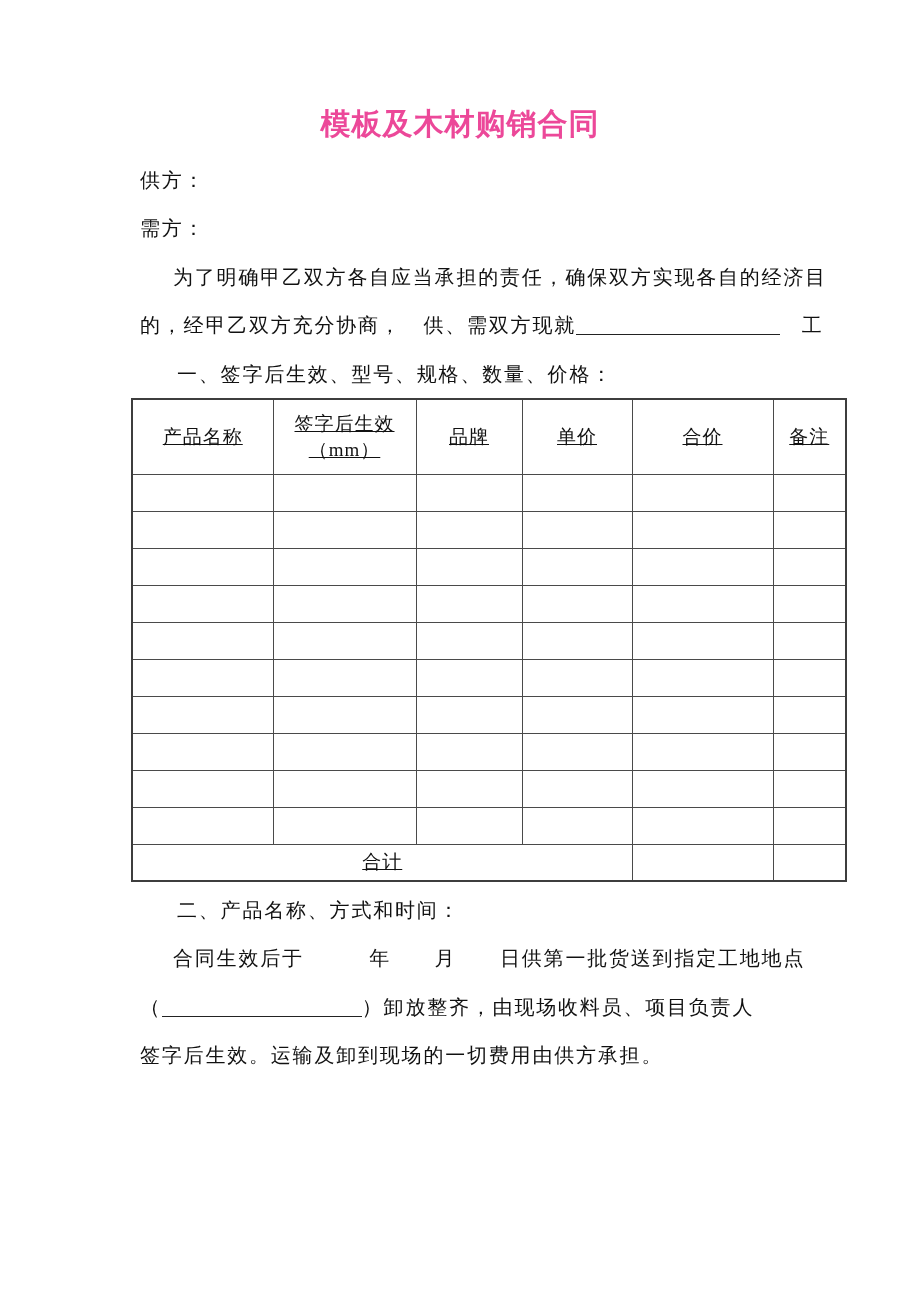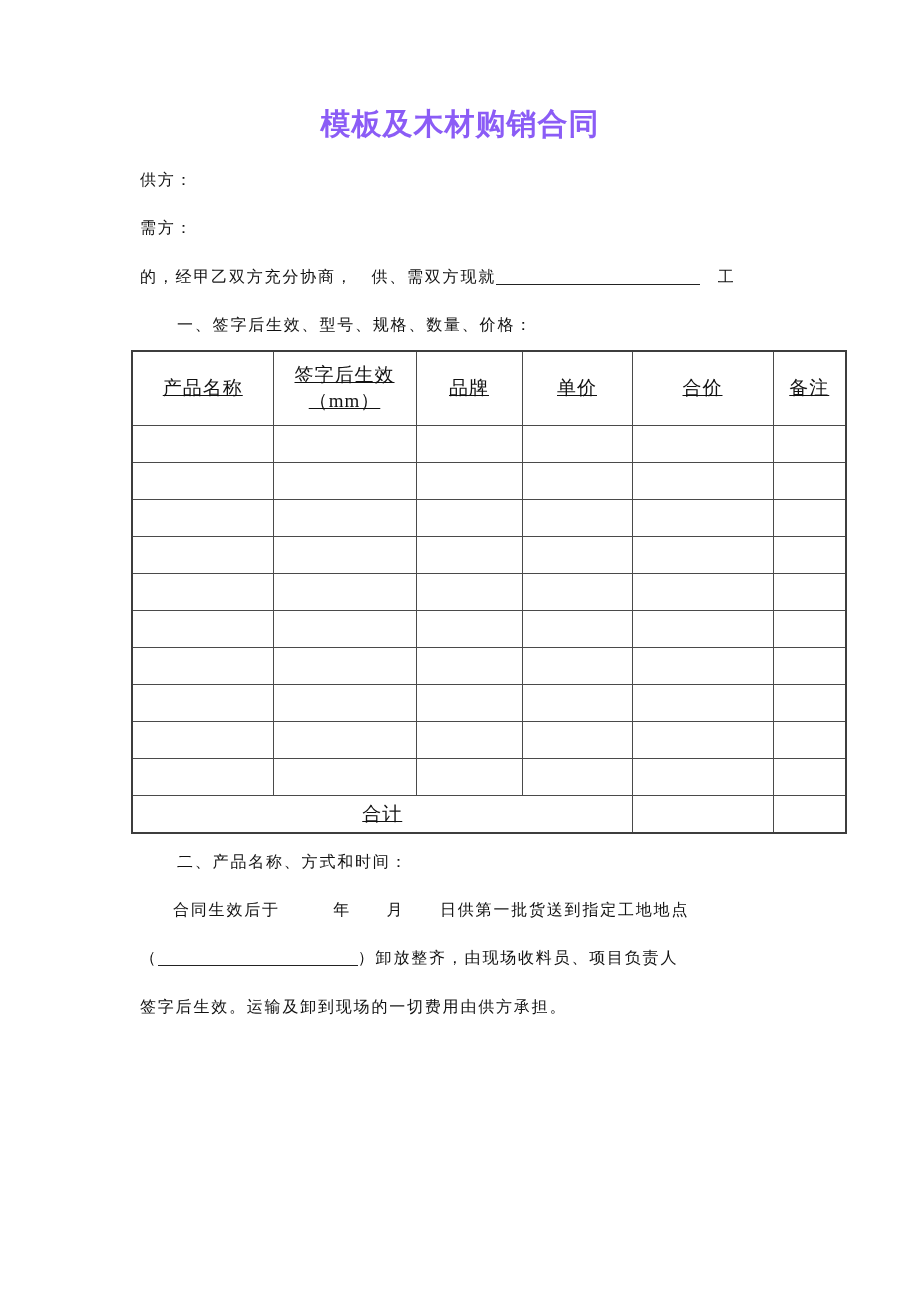--- a/index.html
+++ b/index.html
@@ -13,25 +13,25 @@
     padding:102px 75px 0 131px;
     overflow:hidden;
   }
   .title {
     margin:0 -75px 10px -131px;
     text-align:center;
     font-size:30px;
     font-weight:bold;
     line-height:44px;
     letter-spacing:1px;
-    color:#8b5cf6;
+    color:#ec4899;
   }
   .line {
     margin:0 0 0 9px;
-    font-size:16px;
+    font-size:20px;
     line-height:48.4px;
     letter-spacing:1.8px;
     white-space:nowrap;
   }
   .indent  { text-indent:33px; }
   .heading { text-indent:37px; }
   .blank {
     display:inline-block;
     height:2px;
     border-bottom:1px solid #222222;
@@ -71,20 +71,21 @@
 </head>
 <body>
 
 <div class="page">
 
   <h1 class="title">模板及木材购销合同</h1>
 
   <p class="line">供方：</p>
   <p class="line">需方：</p>
 
+  <p class="line indent">为了明确甲乙双方各自应当承担的责任，确保双方实现各自的经济目</p>
   <p class="line"><span>的，经甲乙双方充分协商，　供、需双方现就</span><span class="blank blank-project"></span><span>　工</span></p>
 
   <p class="line heading">一、签字后生效、型号、规格、数量、价格：</p>
 
   <table class="products">
     <colgroup>
       <col class="col-name">
         <col class="col-spec">
         <col class="col-brand">
       <col class="col-unit">

